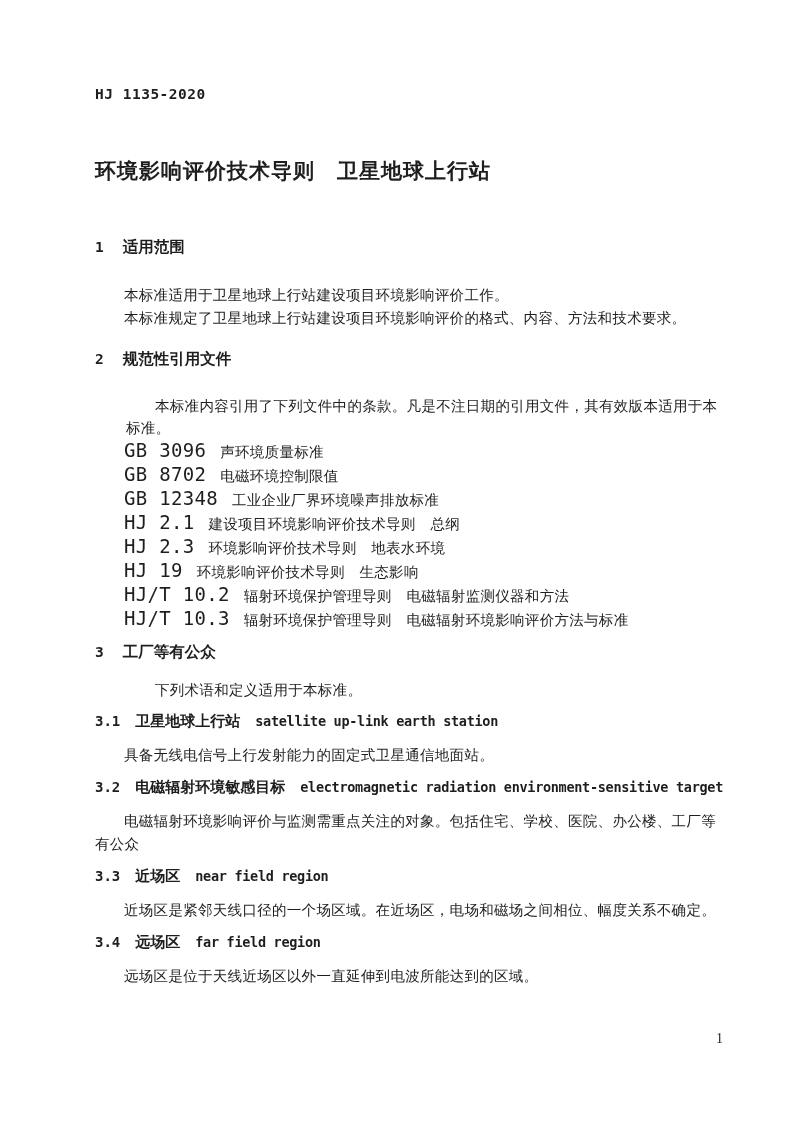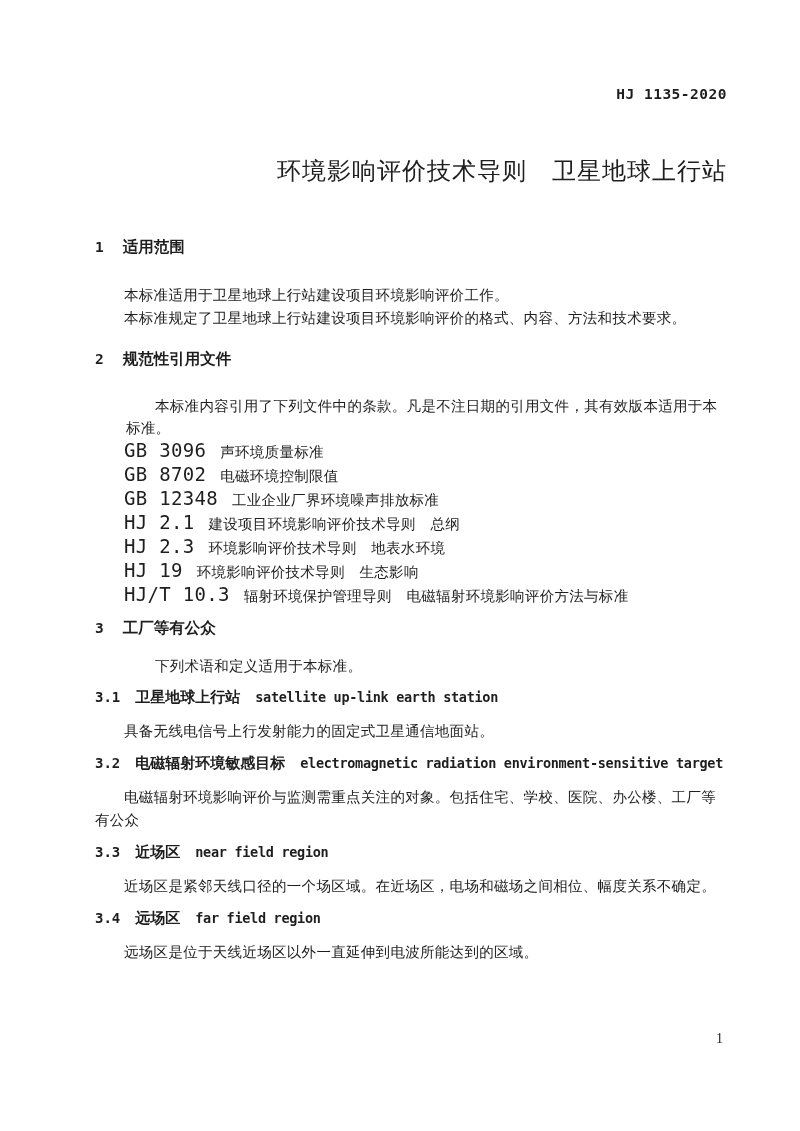--- a/index.html
+++ b/index.html
@@ -9,33 +9,32 @@
     height: 1131px;
     background: #ffffff;
     overflow: hidden;
     box-sizing: border-box;
     padding: 0 73px 0 95px;
     font-family: "Liberation Serif", "DejaVu Serif", serif;
     color: #1e1e1e;
   }
   .doc-number {
     padding-top: 86px;
-    text-align: right;
     font-family: "DejaVu Sans Mono", monospace;
     font-size: 14.5px;
     font-weight: 600;
     letter-spacing: 0.5px;
     line-height: 16px;
   }
   .doc-title {
     margin: 54px 0 0 0;
-    text-align: right;
+    text-align: left;
     font-family: "Liberation Sans", "DejaVu Sans", sans-serif;
-    font-size: 24px;
-    font-weight: 400;
+    font-size: 21px;
+    font-weight: 700;
     letter-spacing: 1px;
     line-height: 30px;
   }
   .sec-h {
     display: flex;
     align-items: baseline;
     gap: 19px;
     font-family: "Liberation Sans", "DejaVu Sans", sans-serif;
     font-weight: 700;
     font-size: 15.5px;
@@ -120,20 +119,23 @@
     <div class="ref-line">
       <span class="ref-code">HJ 2.1</span><span class="ref-title">建设项目环境影响评价技术导则　总纲</span>
     </div>
     <div class="ref-line">
       <span class="ref-code">HJ 2.3</span><span class="ref-title">环境影响评价技术导则　地表水环境</span>
     </div>
     <div class="ref-line">
       <span class="ref-code">HJ 19</span><span class="ref-title">环境影响评价技术导则　生态影响</span>
     </div>
     <div class="ref-line">
+      <span class="ref-code">HJ/T 10.2</span><span class="ref-title">辐射环境保护管理导则　电磁辐射监测仪器和方法</span>
+    </div>
+    <div class="ref-line">
       <span class="ref-code">HJ/T 10.3</span><span class="ref-title">辐射环境保护管理导则　电磁辐射环境影响评价方法与标准</span>
     </div>
   </div>
 
   <div>
     <div class="sec-h sec-h-3">
       <span class="sec-num">3</span>
       <span class="sec-title">工厂等有公众</span>
     </div>
     <p class="para lh22 indent">下列术语和定义适用于本标准。</p>

